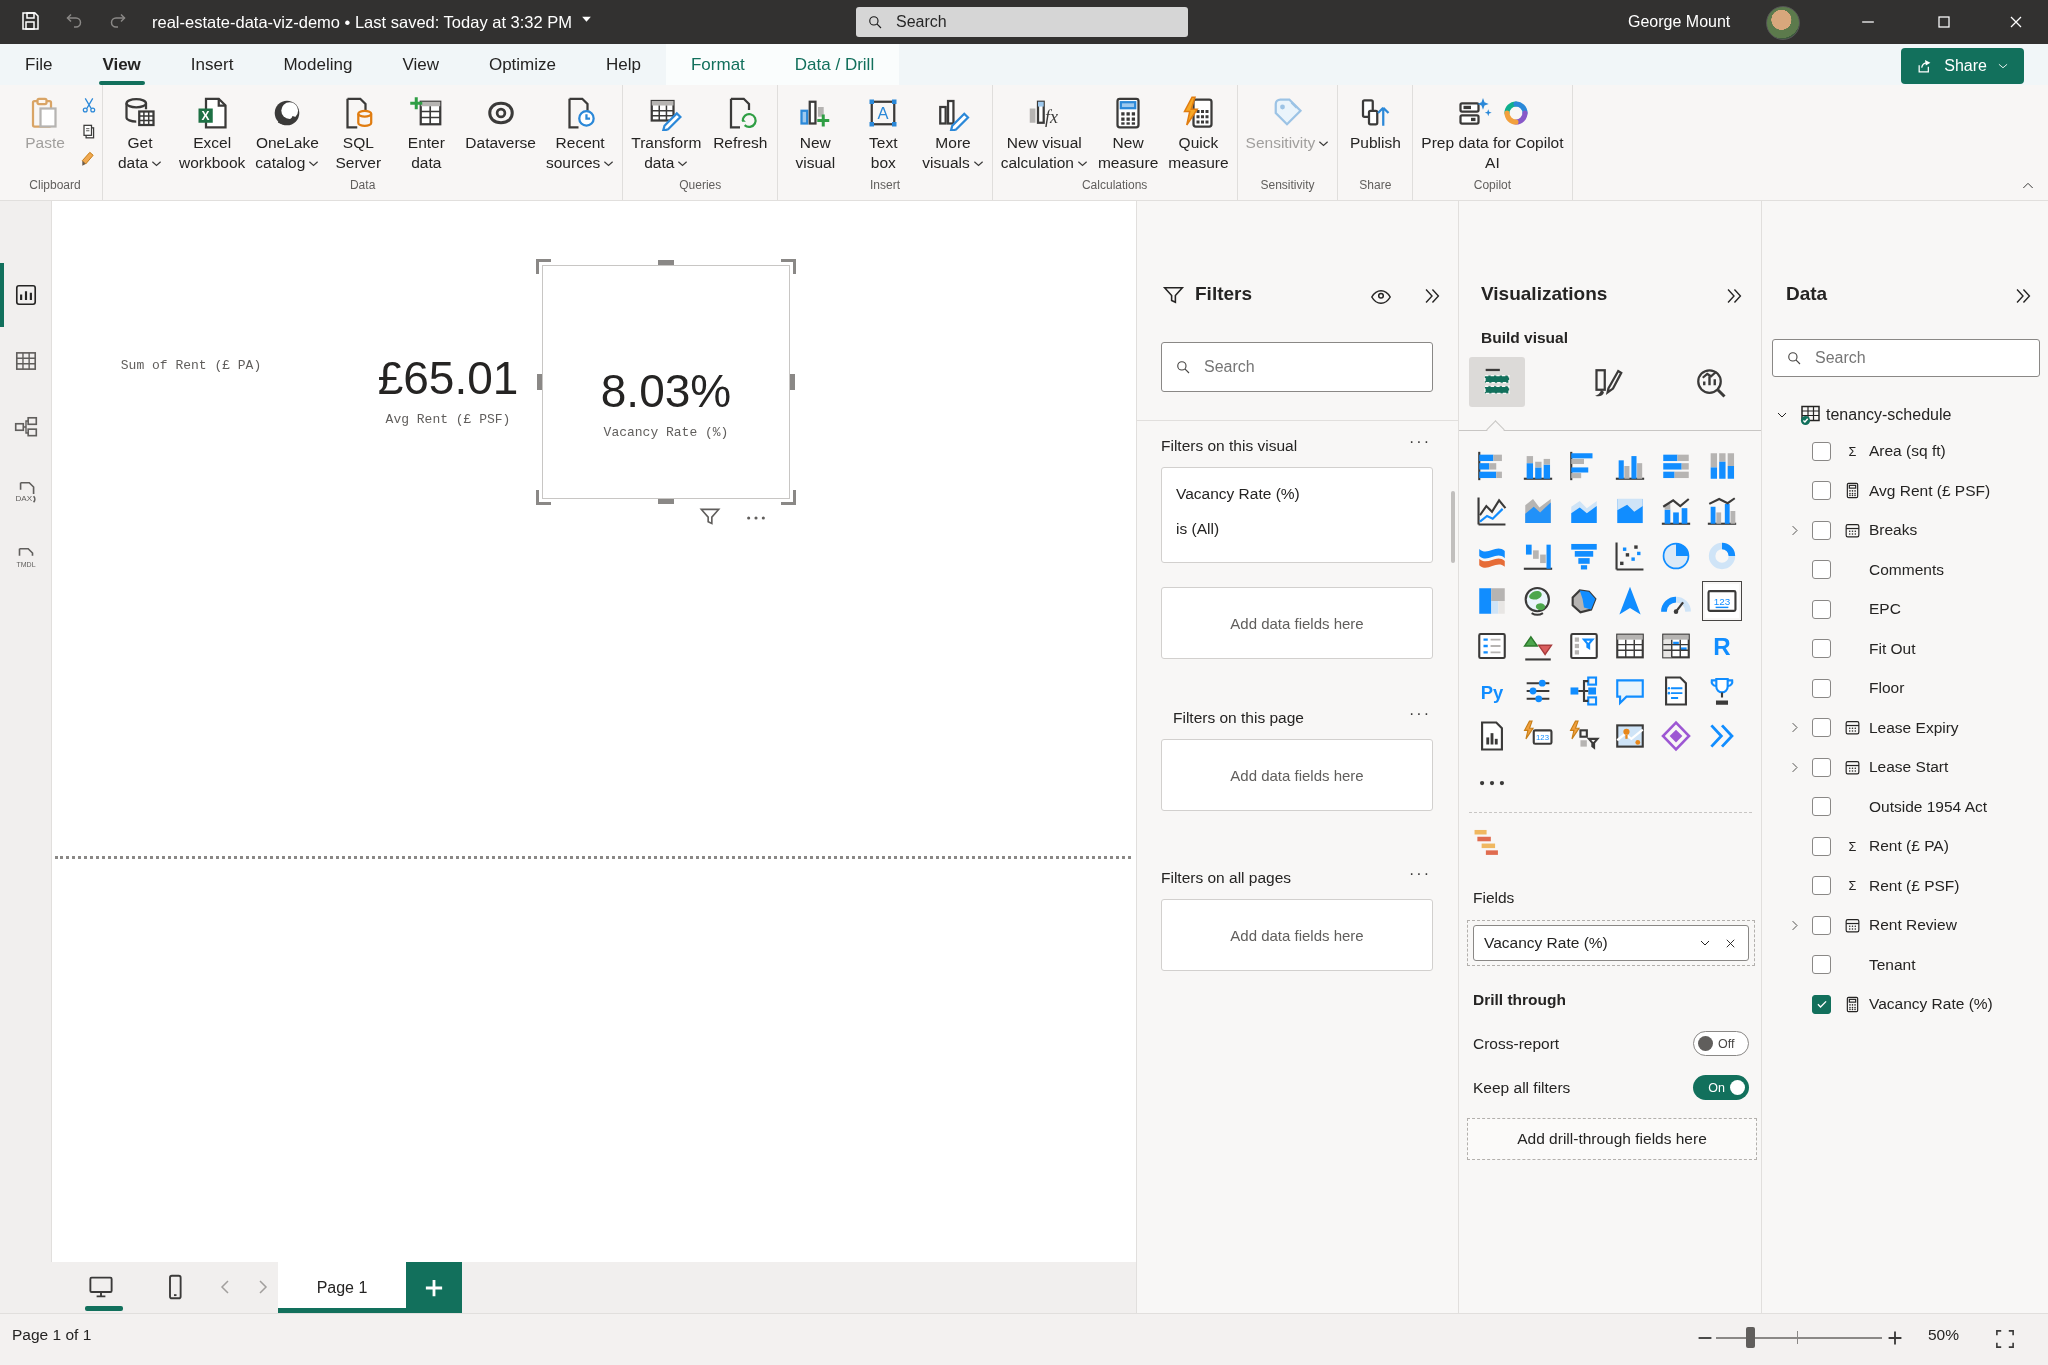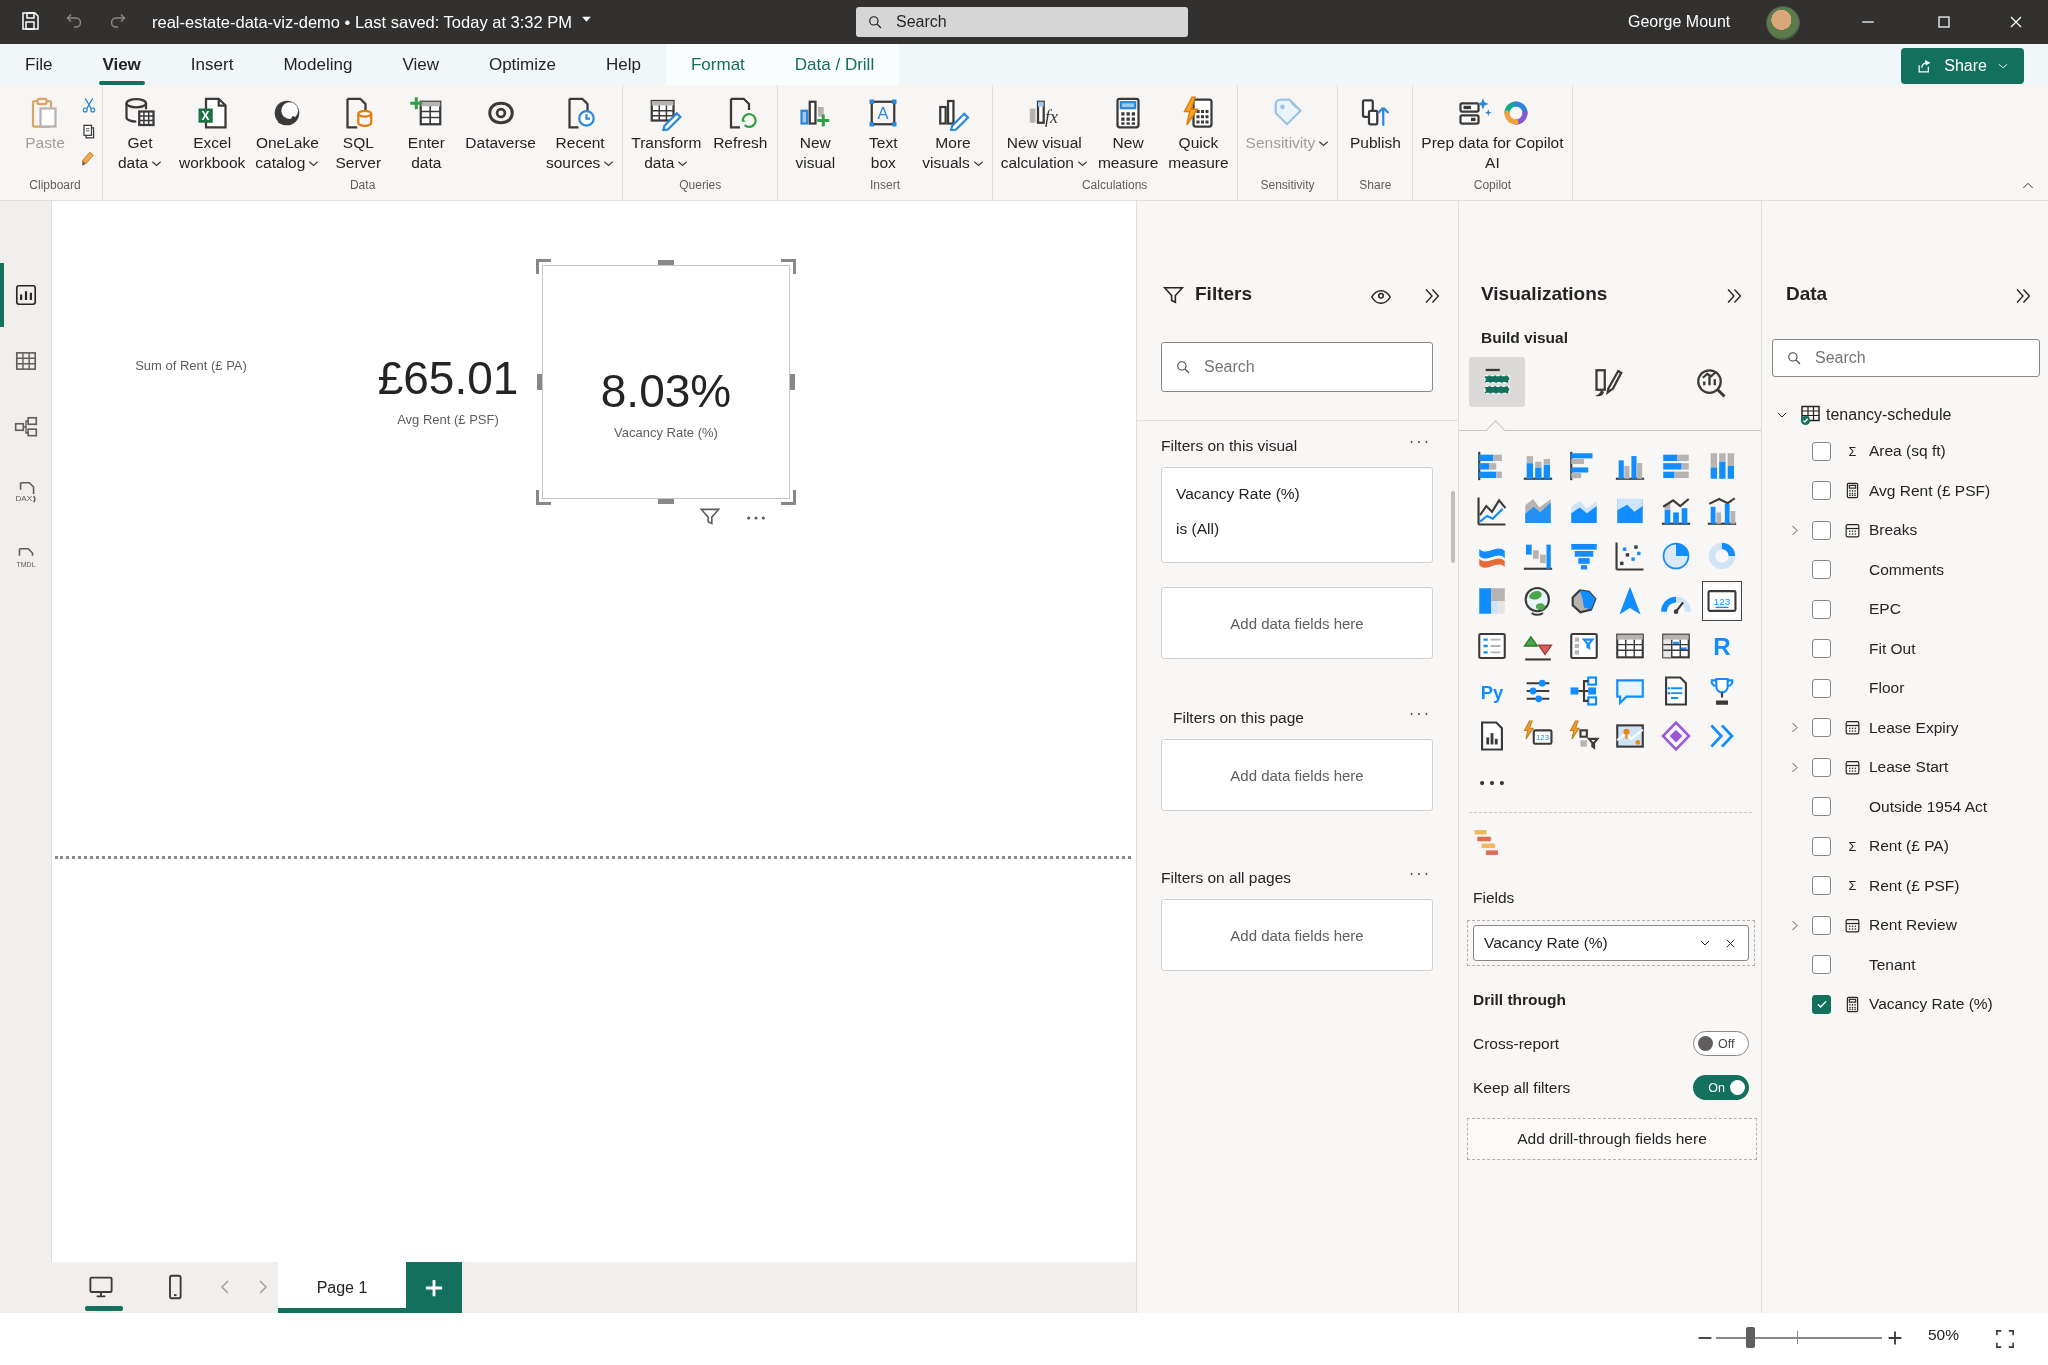--- a/index.html
+++ b/index.html
@@ -48,21 +48,21 @@
   .ribbon-collapse{position:absolute;right:12px;top:178px;}
   
   .navrail{position:absolute;left:0;top:201px;width:52px;height:1061px;background:#f1efee;
            border-right:1px solid #e1dfdd;box-sizing:border-box;}
   .nav-item{width:52px;height:40px;display:flex;align-items:center;justify-content:center;margin-bottom:26px;}
   .nav-ind{position:absolute;left:0;top:62px;width:4px;height:64px;background:#12705c;}
   
   .canvas{position:absolute;left:52px;top:201px;width:1084px;height:1061px;background:#fff;}
   .kcard{position:absolute;width:240px;text-align:center;}
   .kval{font-size:46px;font-weight:500;letter-spacing:0;color:#252423;}
-  .klab{margin-top:7px;font-size:13px;color:#605e5c;}
+  .klab{margin-top:7px;font-size:13px;color:#605e5c;font-family:Liberation Mono, monospace;}
   .sel-box{position:absolute;border:1px solid #c8c6c4;background:#fff;}
   .h-c{position:absolute;width:12px;height:12px;border:3px solid #8a8886;}
   .h-tl{left:-7px;top:-7px;border-right:none;border-bottom:none;}
   .h-tr{right:-7px;top:-7px;border-left:none;border-bottom:none;}
   .h-bl{left:-7px;bottom:-7px;border-right:none;border-top:none;}
   .h-br{right:-7px;bottom:-7px;border-left:none;border-top:none;}
   .h-m{position:absolute;background:#8a8886;}
   .h-t{left:50%;top:-6px;transform:translateX(-50%);width:16px;height:5px;}
   .h-b{left:50%;bottom:-6px;transform:translateX(-50%);width:16px;height:5px;}
   .h-l{left:-6px;top:50%;transform:translateY(-50%);width:5px;height:16px;}
@@ -1494,20 +1494,24 @@
       </div>
     <div class="pplus">
         <span id="ic-pplus">
           <svg width="26" height="26" viewBox="0 0 24 24" xmlns="http://www.w3.org/2000/svg" fill="none">
             <path d="M12 4.5v15M4.5 12h15" stroke="#fff" stroke-width="2.6"></path>
           </svg>
         </span>
       </div>
   </div>
 
+  <div class="statusbar">
+    <span class="abs" style="left:12px;top:12px">Page 1 of 1</span>
+    <span class="abs" style="left:1692px;top:1327px"></span>
+  </div>
   <span class="abs" style="left:1694px;top:1327px" id="ic-zminus">
       <svg width="22" height="22" viewBox="0 0 24 24" xmlns="http://www.w3.org/2000/svg" fill="none">
         <path d="M5 12h14" stroke="#3b3a39" stroke-width="2"></path>
       </svg>
     </span>
   <div class="zoomtrack"></div>
   <div class="zoomtick"></div>
   <div class="zoomthumb"></div>
   <span class="abs" style="left:1884px;top:1327px" id="ic-zplus">
       <svg width="22" height="22" viewBox="0 0 24 24" xmlns="http://www.w3.org/2000/svg" fill="none">

